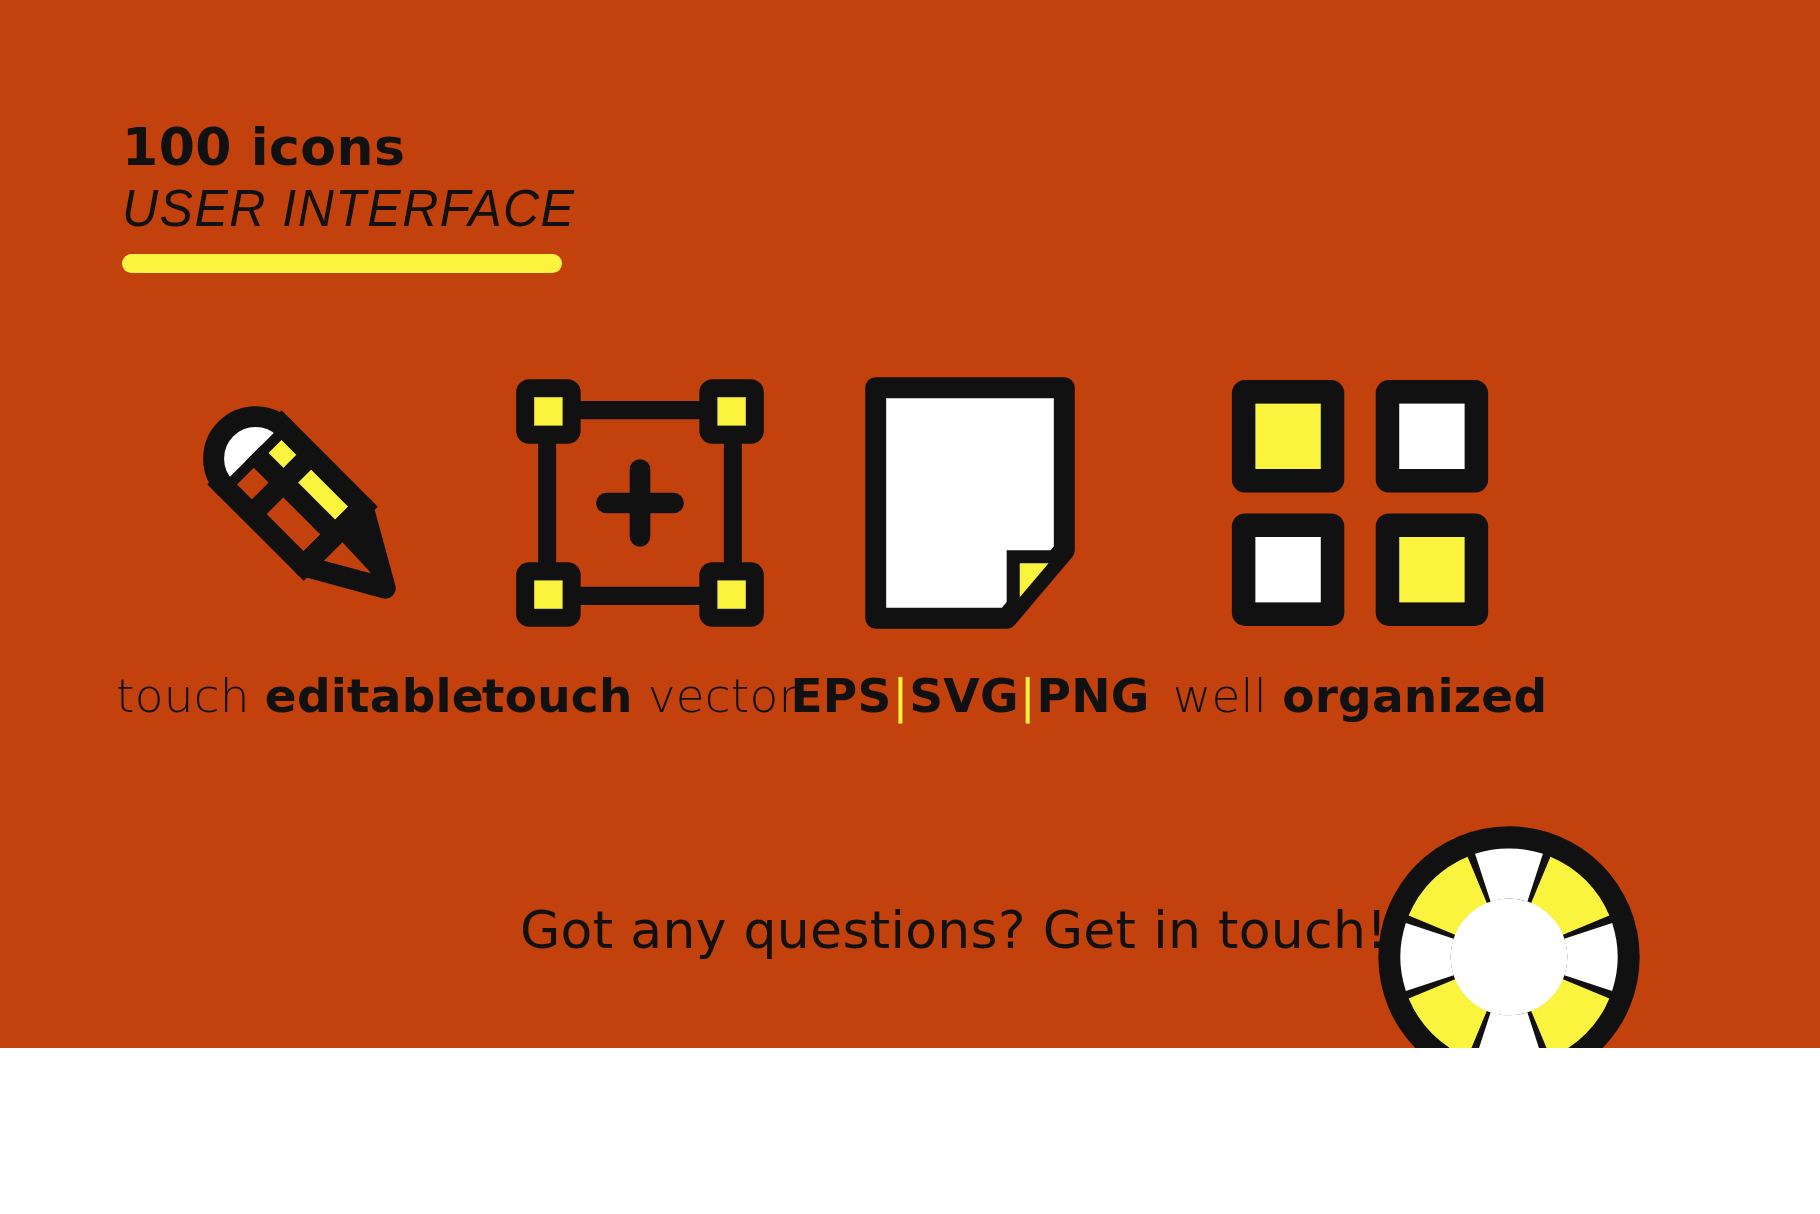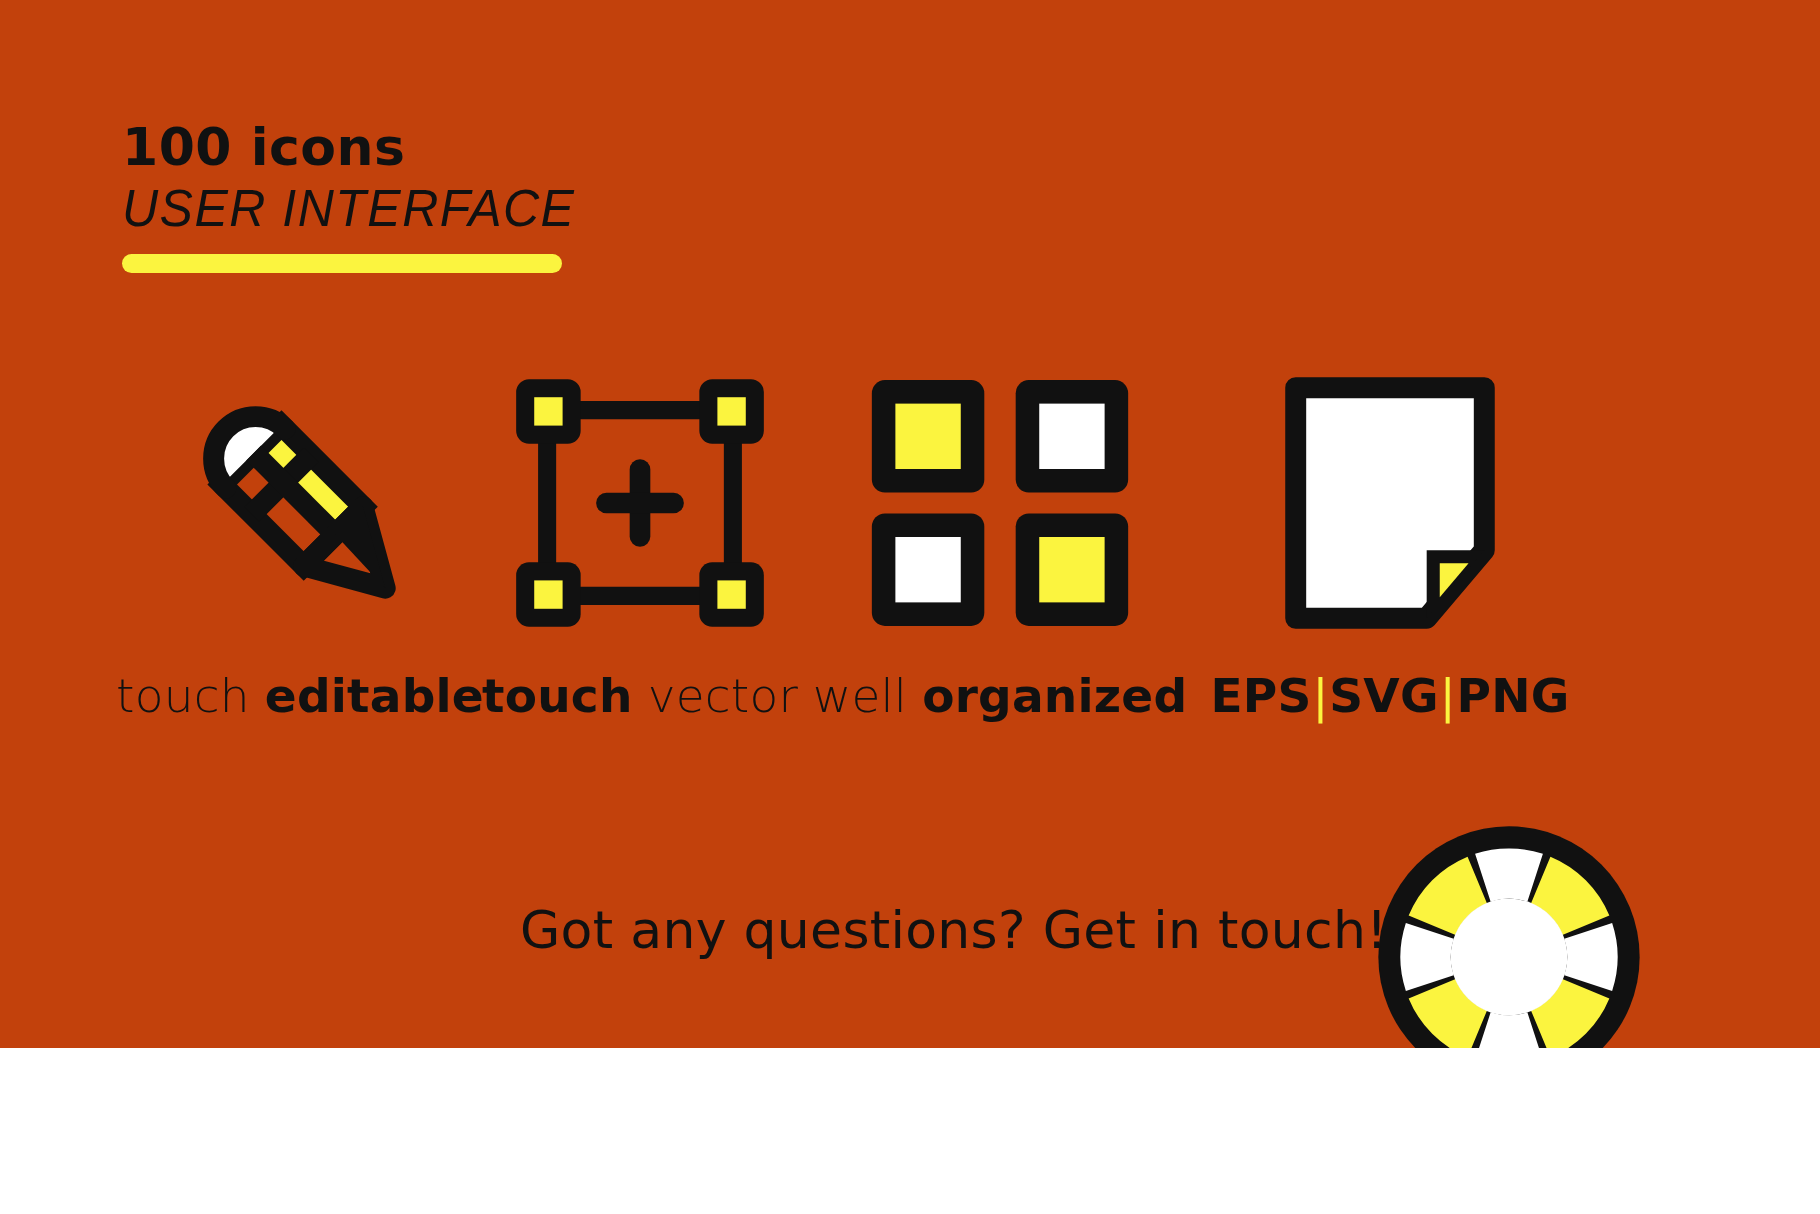--- a/index.html
+++ b/index.html
@@ -186,20 +186,35 @@
 
           <line x1="50" y1="37" x2="50" y2="63" stroke="#111111" stroke-width="8" stroke-linecap="round"></line>
           <line x1="37" y1="50" x2="63" y2="50" stroke="#111111" stroke-width="8" stroke-linecap="round"></line>
         </svg>
       </div>
       <div class="feature-label">
         <span class="lb">touch</span><span class="lw"> vector</span>
       </div>
     </div>
 
+    <div class="feature f-2">
+      <div class="feature-icon">
+        <svg width="220" height="262" viewBox="0 0 84 100" aria-hidden="true">
+
+          <path d="M6 6 H78 V68 L56 94 H6 Z" fill="#ffffff" stroke="#111111" stroke-width="8" stroke-linejoin="round"></path>
+
+          <path d="M78 68 H56 V94 Z" fill="#111111"></path>
+          <path d="M72 73 H61 V86 Z" fill="#FBF43F"></path>
+        </svg>
+      </div>
+      <div class="feature-label">
+        <span class="lb">EPS</span><span class="pipe">|</span><span class="lb">SVG</span><span class="pipe">|</span><span class="lb">PNG</span>
+      </div>
+    </div>
+
     <div class="feature f-3">
       <div class="feature-icon">
         <svg width="272" height="262" viewBox="0 0 104 100" aria-hidden="true">
 
           <rect x="3" y="3" width="43" height="43" rx="5" fill="#111111"></rect>
           <rect x="12" y="12" width="25" height="25" fill="#FBF43F"></rect>
 
           <rect x="58" y="3" width="43" height="43" rx="5" fill="#111111"></rect>
           <rect x="67" y="12" width="25" height="25" fill="#ffffff"></rect>
 
@@ -208,35 +223,20 @@
 
           <rect x="58" y="54" width="43" height="43" rx="5" fill="#111111"></rect>
           <rect x="67" y="63" width="25" height="25" fill="#FBF43F"></rect>
         </svg>
       </div>
       <div class="feature-label">
         <span class="lw">well </span><span class="lb">organized</span>
       </div>
     </div>
 
-    <div class="feature f-2">
-      <div class="feature-icon">
-        <svg width="220" height="262" viewBox="0 0 84 100" aria-hidden="true">
-
-          <path d="M6 6 H78 V68 L56 94 H6 Z" fill="#ffffff" stroke="#111111" stroke-width="8" stroke-linejoin="round"></path>
-
-          <path d="M78 68 H56 V94 Z" fill="#111111"></path>
-          <path d="M72 73 H61 V86 Z" fill="#FBF43F"></path>
-        </svg>
-      </div>
-      <div class="feature-label">
-        <span class="lb">EPS</span><span class="pipe">|</span><span class="lb">SVG</span><span class="pipe">|</span><span class="lb">PNG</span>
-      </div>
-    </div>
-
   </div>
 
   <div class="contact">
     <span class="contact-text">Got any questions? Get in touch!</span>
   </div>
 
   <div class="buoy-wrap">
     <svg width="278" height="278" viewBox="0 0 100 100" aria-hidden="true">
 
       <circle cx="50" cy="50" r="47" fill="#111111"></circle>

